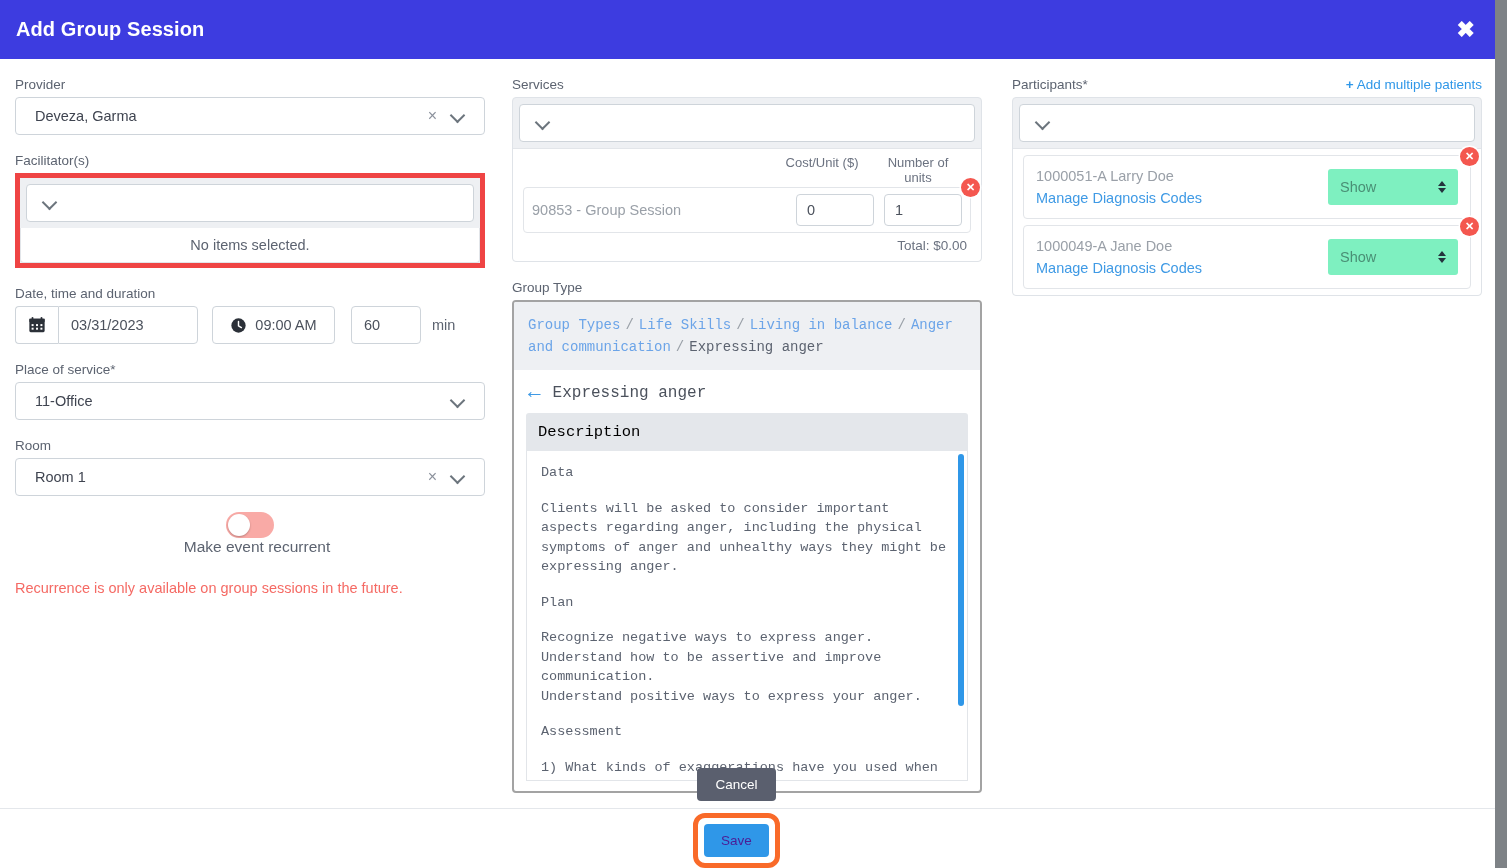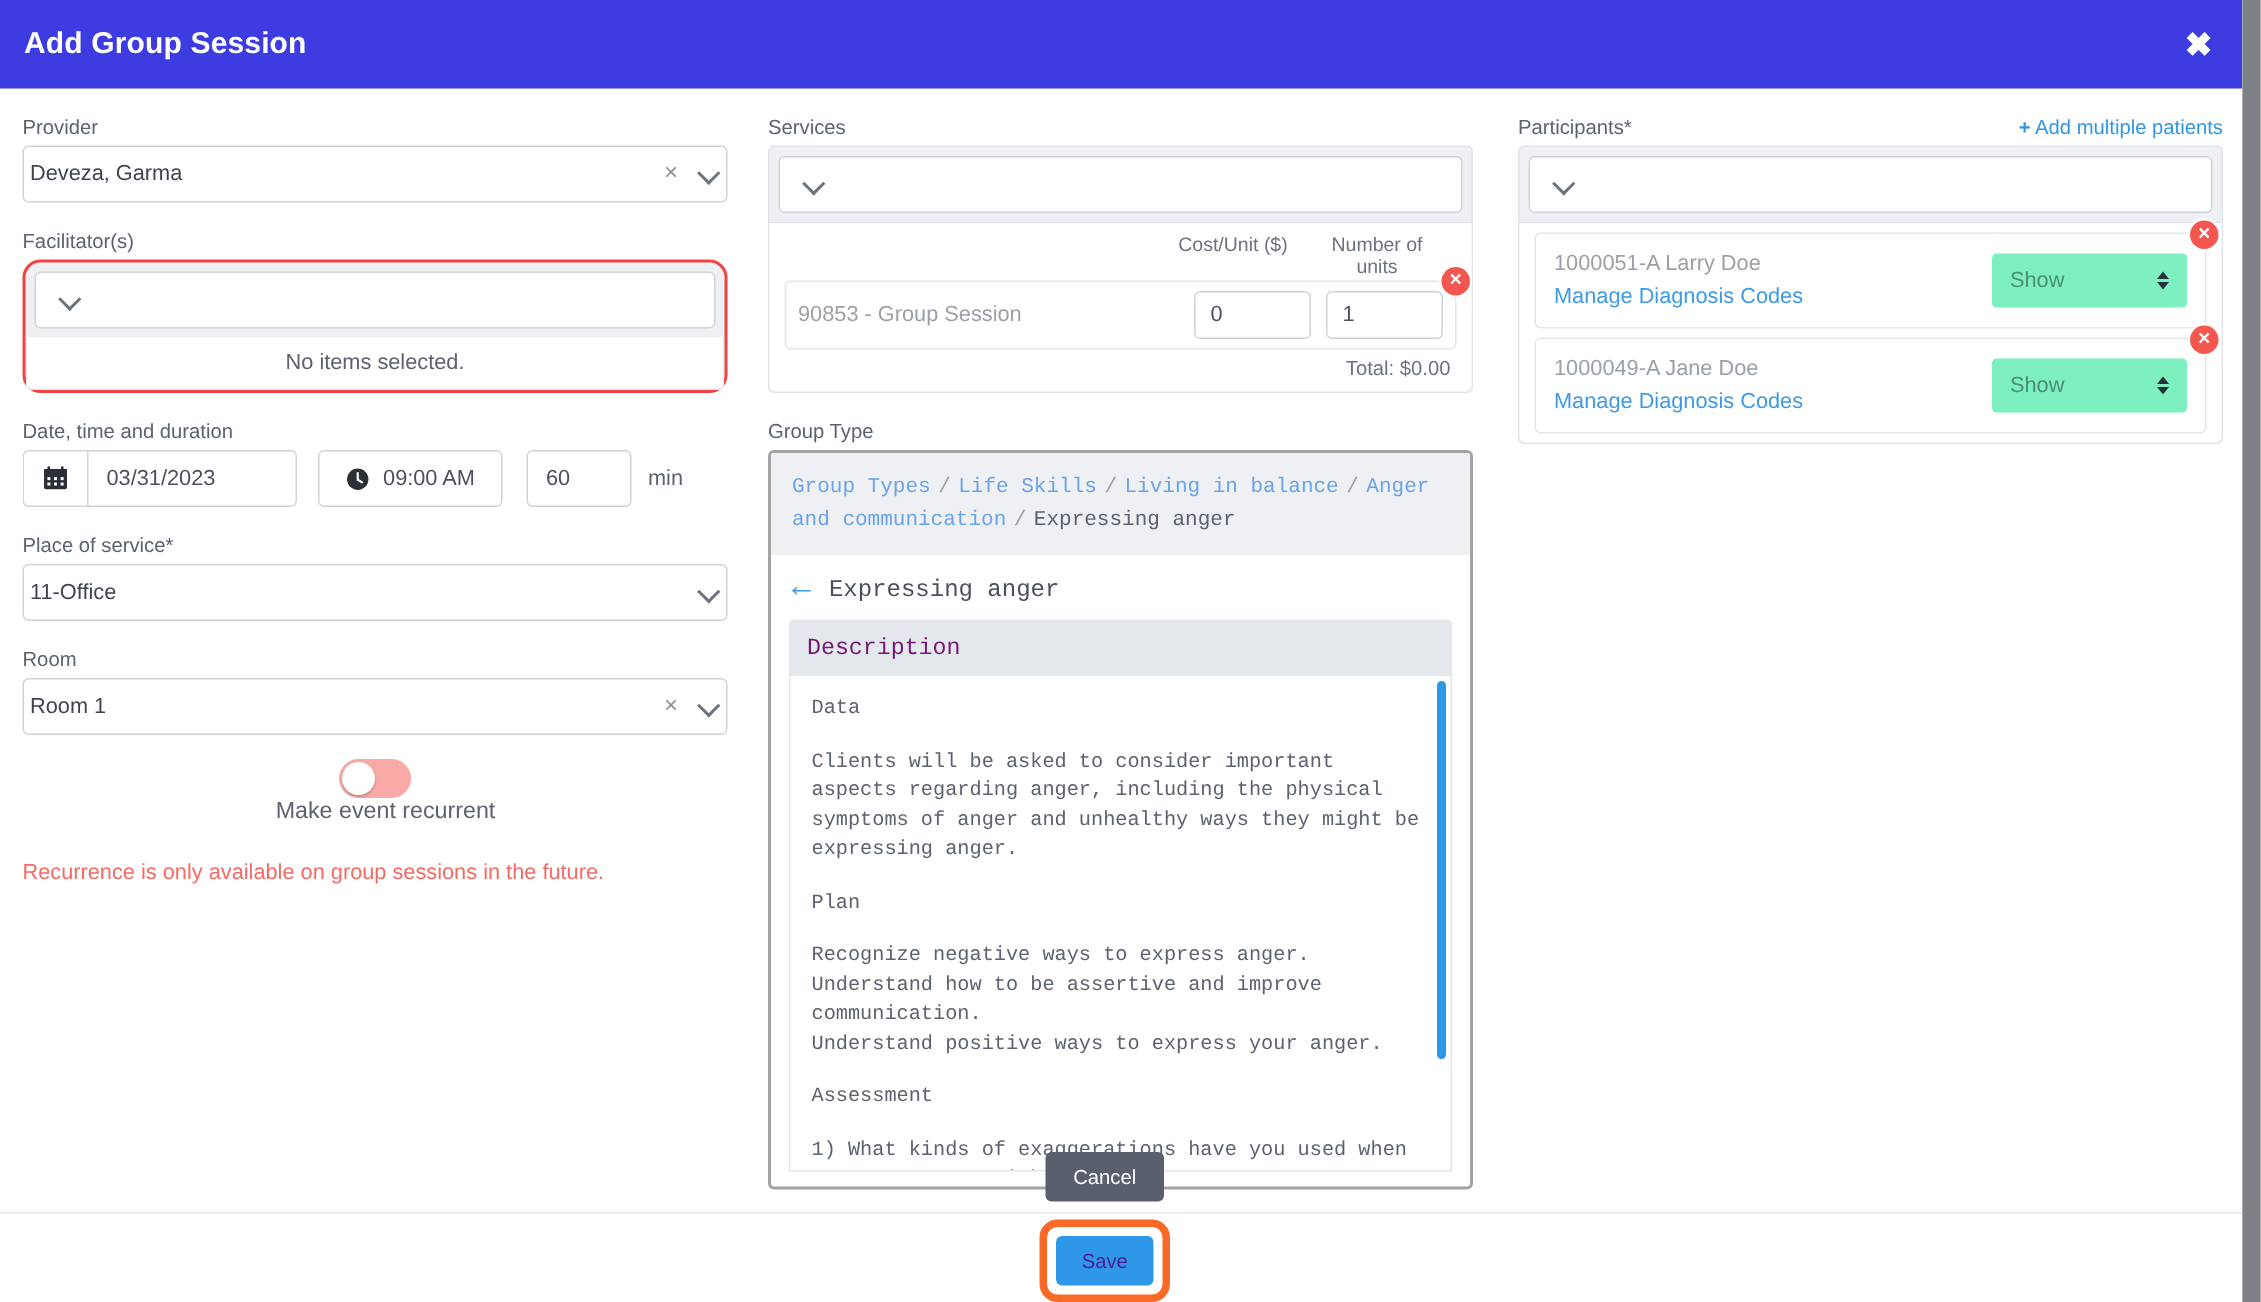--- a/index.html
+++ b/index.html
@@ -65,21 +65,21 @@
 
   
   .select-box {
     position: relative;
     height: 38px;
     border: 1px solid #ced4da;
     border-radius: 4px;
     background: #ffffff;
     display: flex;
     align-items: center;
-    padding: 0 4px;
+    padding: 0 19px;
     font-size: 14.5px;
     color: #3f4450;
   }
   .select-box .val { flex: 1; }
   .chev {
     width: 14px; height: 14px;
     margin-left: 6px;
     position: relative;
     flex: none;
   }
@@ -96,22 +96,22 @@
     font-size: 16px;
     color: #8b919c;
     margin-right: 8px;
     cursor: pointer;
     flex: none;
     line-height: 1;
   }
 
   
   .multi-wrap {
-    border: 2px solid #ef4444;
-    border-radius: 12px;
+    border: 5px solid #ef4444;
+    border-radius: 0;
     background: #eef0f3;
     padding: 6px;
   }
   .multi-inner {
     background: #ffffff;
     border: 1px solid #ced4da;
     border-radius: 4px;
     height: 38px;
     display: flex; align-items: center;
     padding: 0 10px;
@@ -278,21 +278,21 @@
     padding: 12px 14px 10px 14px;
     gap: 12px;
   }
   .back-arrow { color: #3f9ae5; font-size: 21px; line-height: 1; cursor: pointer; }
   .gt-title { font-size: 16px; color: #4b515c; }
   .desc-head {
     background: #e4e7eb;
     margin: 0 12px;
     padding: 10px 12px;
     font-size: 15.5px;
-    color: #701a75;
+    color: #000000;
     border-radius: 3px 3px 0 0;
   }
   .desc-body {
     margin: 0 12px 10px 12px;
     border: 1px solid #e2e5e9;
     border-top: none;
     height: 330px;
     overflow: hidden;
     position: relative;
     padding: 12px 16px 0 14px;

